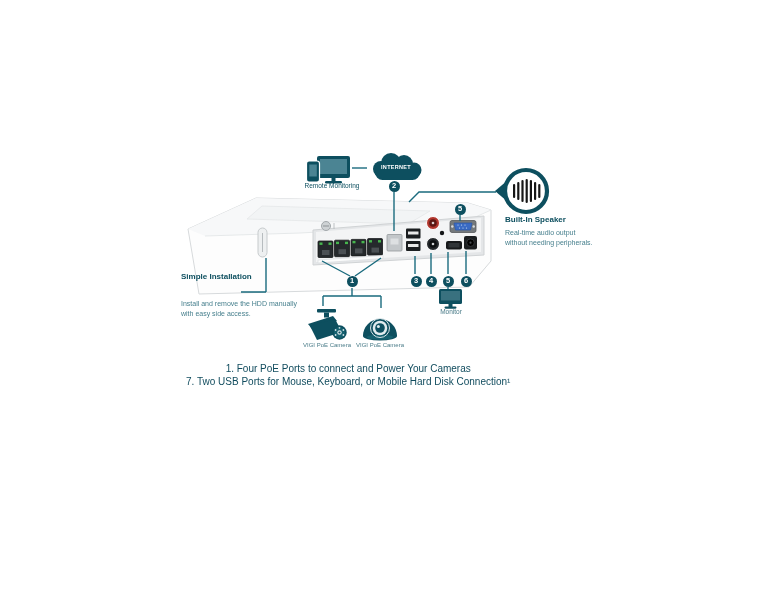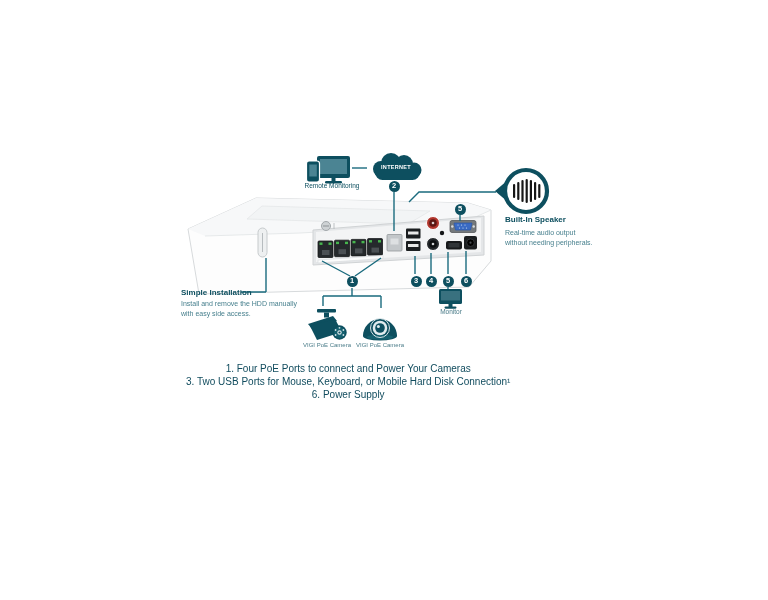--- a/index.html
+++ b/index.html
@@ -213,30 +213,29 @@
   <div class="lbl small abs" style="left:296px;top:182px;width:72px;">Remote Monitoring</div>
 
   <div class="cloud-label">INTERNET</div>
 
   <div class="abs title" style="left:505px;top:215px;">Built-In Speaker</div>
   <div class="abs desc" style="left:505px;top:228px;">
     <div>Real-time audio output</div>
     <div>without needing peripherals.</div>
   </div>
 
-  <div class="abs title" style="left:181px;top:288px;">Simple Installation</div>
+  <div class="abs title" style="left:181px;top:272px;">Simple Installation</div>
   <div class="abs desc" style="left:181px;top:299px;">
     <div>Install and remove the HDD manually</div>
     <div>with easy side access.</div>
   </div>
 
   <div class="lbl small abs" style="left:435px;top:308px;width:32px;color:#497b88;">Monitor</div>
 
   <div class="cam-label" style="left:297px;top:342px;">VIGI PoE Camera</div>
   <div class="cam-label" style="left:350px;top:342px;">VIGI PoE Camera</div>
 
   <div class="feature-list">
     <div class="feature-line">1. Four PoE Ports to connect and Power Your Cameras</div>
-    <div class="feature-line">3. Two USB Ports for Mouse, Keyboard, or Mobile Hard Disk Connection¹</div>
-    <div class="feature-line">6. Power Supply</div>
+    <div class="feature-line">7. Two USB Ports for Mouse, Keyboard, or Mobile Hard Disk Connection¹</div>
   </div>
 
 </div>
 
 </body></html>

